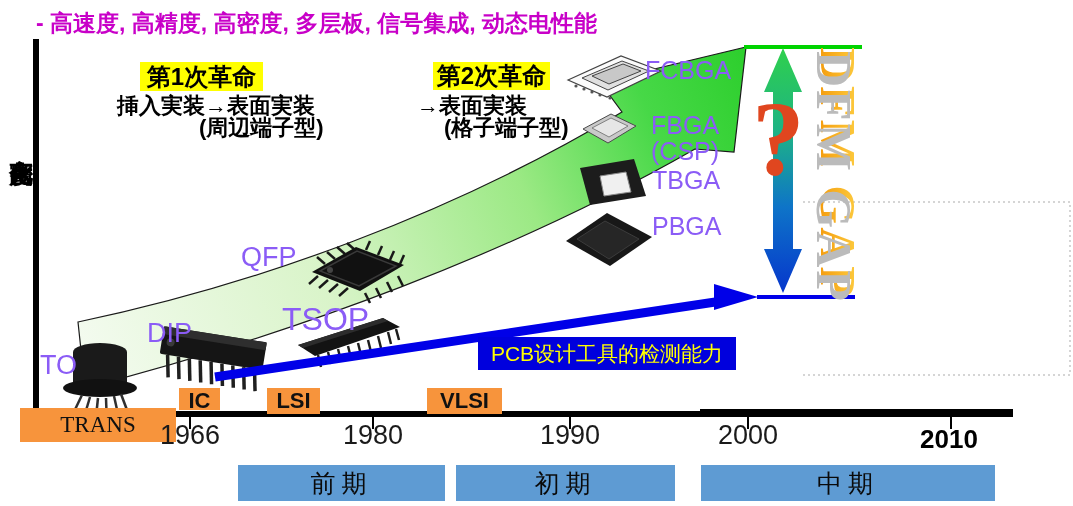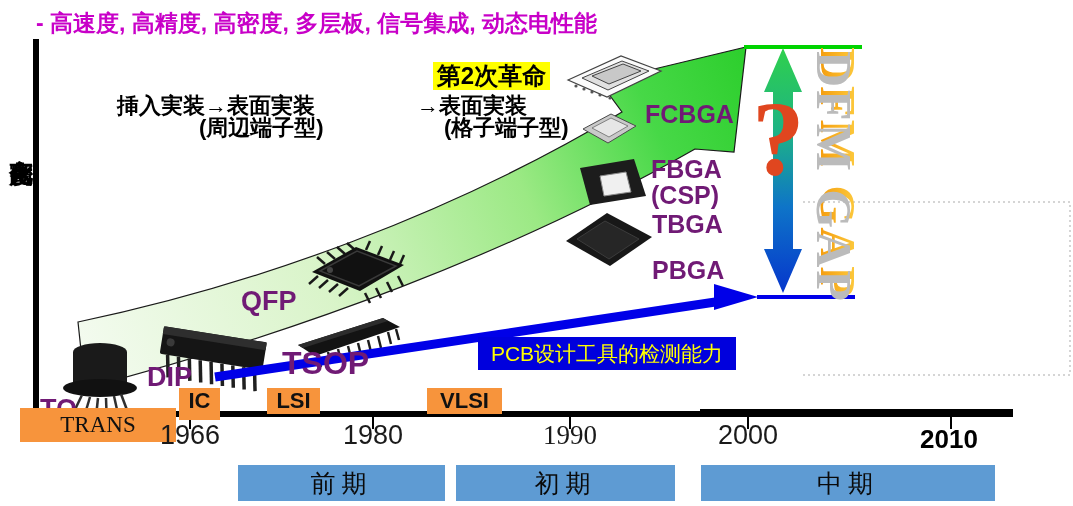--- a/index.html
+++ b/index.html
@@ -14,21 +14,21 @@
 
   .rev-title{background:#FFFF00;color:#000;font-size:24px;font-weight:700;text-align:center;}
   .rev1-title{left:140px;top:62px;width:123px;height:29px;line-height:29px;}
   .rev2-title{left:433px;top:62px;width:117px;height:28px;line-height:28px;}
   .rev-line{font-size:22px;font-weight:700;color:#000;}
   .rev1-line1{left:117px;top:91px;}
   .rev1-line2{left:199px;top:113px;}
   .rev2-line1{left:417px;top:91px;}
   .rev2-line2{left:444px;top:113px;}
 
-  .pkg{font-weight:700;color:#701a75;margin-top:44px;}
+  .pkg{font-weight:400;color:#8b5cf6;}
   .pkg-to   {left:40px; top:350px;font-size:27px;}
   .pkg-dip  {left:147px;top:318px;font-size:27px;}
   .pkg-tsop {left:282px;top:301px;font-size:32px;}
   .pkg-qfp  {left:241px;top:242px;font-size:27px;}
   .pkg-pbga {left:652px;top:212px;font-size:25px;}
   .pkg-tbga {left:652px;top:166px;font-size:25px;}
   .pkg-fbga {left:651px;top:111px;font-size:25px;}
   .pkg-fbga2{left:651px;top:137px;font-size:25px;}
   .pkg-fcbga{left:645px;top:56px;font-size:25px;}
 
@@ -42,26 +42,26 @@
   @supports (-webkit-background-clip:text){
     .dfm-gap{background:linear-gradient(180deg,#FFD84D 0%,#F49A0B 85%);
              -webkit-background-clip:text;background-clip:text;color:transparent;}
   }
   .question-mark{left:752px;top:95px;font-family:"Liberation Serif",serif;
                  font-size:105px;line-height:0.85;font-weight:700;color:#E0461F;}
 
   .era-box{background:#F7943C;color:#111;text-align:center;}
   .era-trans{left:20px;top:408px;width:156px;height:34px;line-height:34px;
              font-family:"Liberation Serif",serif;font-size:23px;}
-  .era-ic  {left:179px;top:388px;width:41px;height:32px;line-height:26px;font-size:22px;font-weight:700;}
+  .era-ic  {left:179px;top:388px;width:41px;height:22px;line-height:26px;font-size:22px;font-weight:700;}
   .era-lsi {left:267px;top:388px;width:53px;height:26px;line-height:26px;font-size:22px;font-weight:700;}
   .era-vlsi{left:427px;top:388px;width:75px;height:26px;line-height:26px;font-size:22px;font-weight:700;}
 
   .tick-label{top:420px;transform:translateX(-50%);font-size:27px;color:#1a1a1a;}
-  .tl-1970{left:190px;} .tl-1980{left:373px;} .tl-1990{left:570px;font-family:Liberation Serif, serif;} .tl-2000{left:748px;}
+  .tl-1970{left:190px;} .tl-1980{left:373px;} .tl-1990{left:570px;} .tl-2000{left:748px;}
   .tl-2010{left:949px;top:424px;font-weight:700;color:#000;font-size:26px;}
 
   .phase-bar{top:465px;height:36px;line-height:36px;background:#5E9BD3;color:#0a0a0a;
              font-size:25px;text-align:center;letter-spacing:6px;margin-left:48px;}
   .phase-1{left:190px;width:207px;}
   .phase-2{left:408px;width:219px;}
   .phase-3{left:653px;width:294px;}
 </style>
 </head>
 <body>
@@ -209,20 +209,21 @@
     <line x1="757" y1="297" x2="855" y2="297" stroke="#0000E8" stroke-width="4"></line>
 
     <path d="M783 48 L802 92 L793 92 L793 249 L802 249 L783 293 L764 249 L773 249 L773 92 L764 92 Z" fill="url(#gapGrad)"></path>
 
     <path d="M 803 202 H 1070 V 375 H 803" fill="none" stroke="#c8c8c8" stroke-width="1.5" stroke-dasharray="2 3"></path>
   </svg>
 
   <div class="abs feature-list">- 高速度, 高精度, 高密度, 多层板, 信号集成, 动态电性能</div>
   <div class="abs y-axis-label">高密度化</div>
 
+  <div class="abs rev-title rev1-title">第1次革命</div>
   <div class="abs rev-line rev1-line1">挿入実装→表面実装</div>
   <div class="abs rev-line rev1-line2">(周辺端子型)</div>
 
   <div class="abs rev-title rev2-title">第2次革命</div>
   <div class="abs rev-line rev2-line1">→表面実装</div>
   <div class="abs rev-line rev2-line2">(格子端子型)</div>
 
   <div class="abs pkg pkg-to">TO</div>
   <div class="abs pkg pkg-dip">DIP</div>
   <div class="abs pkg pkg-tsop">TSOP</div>

